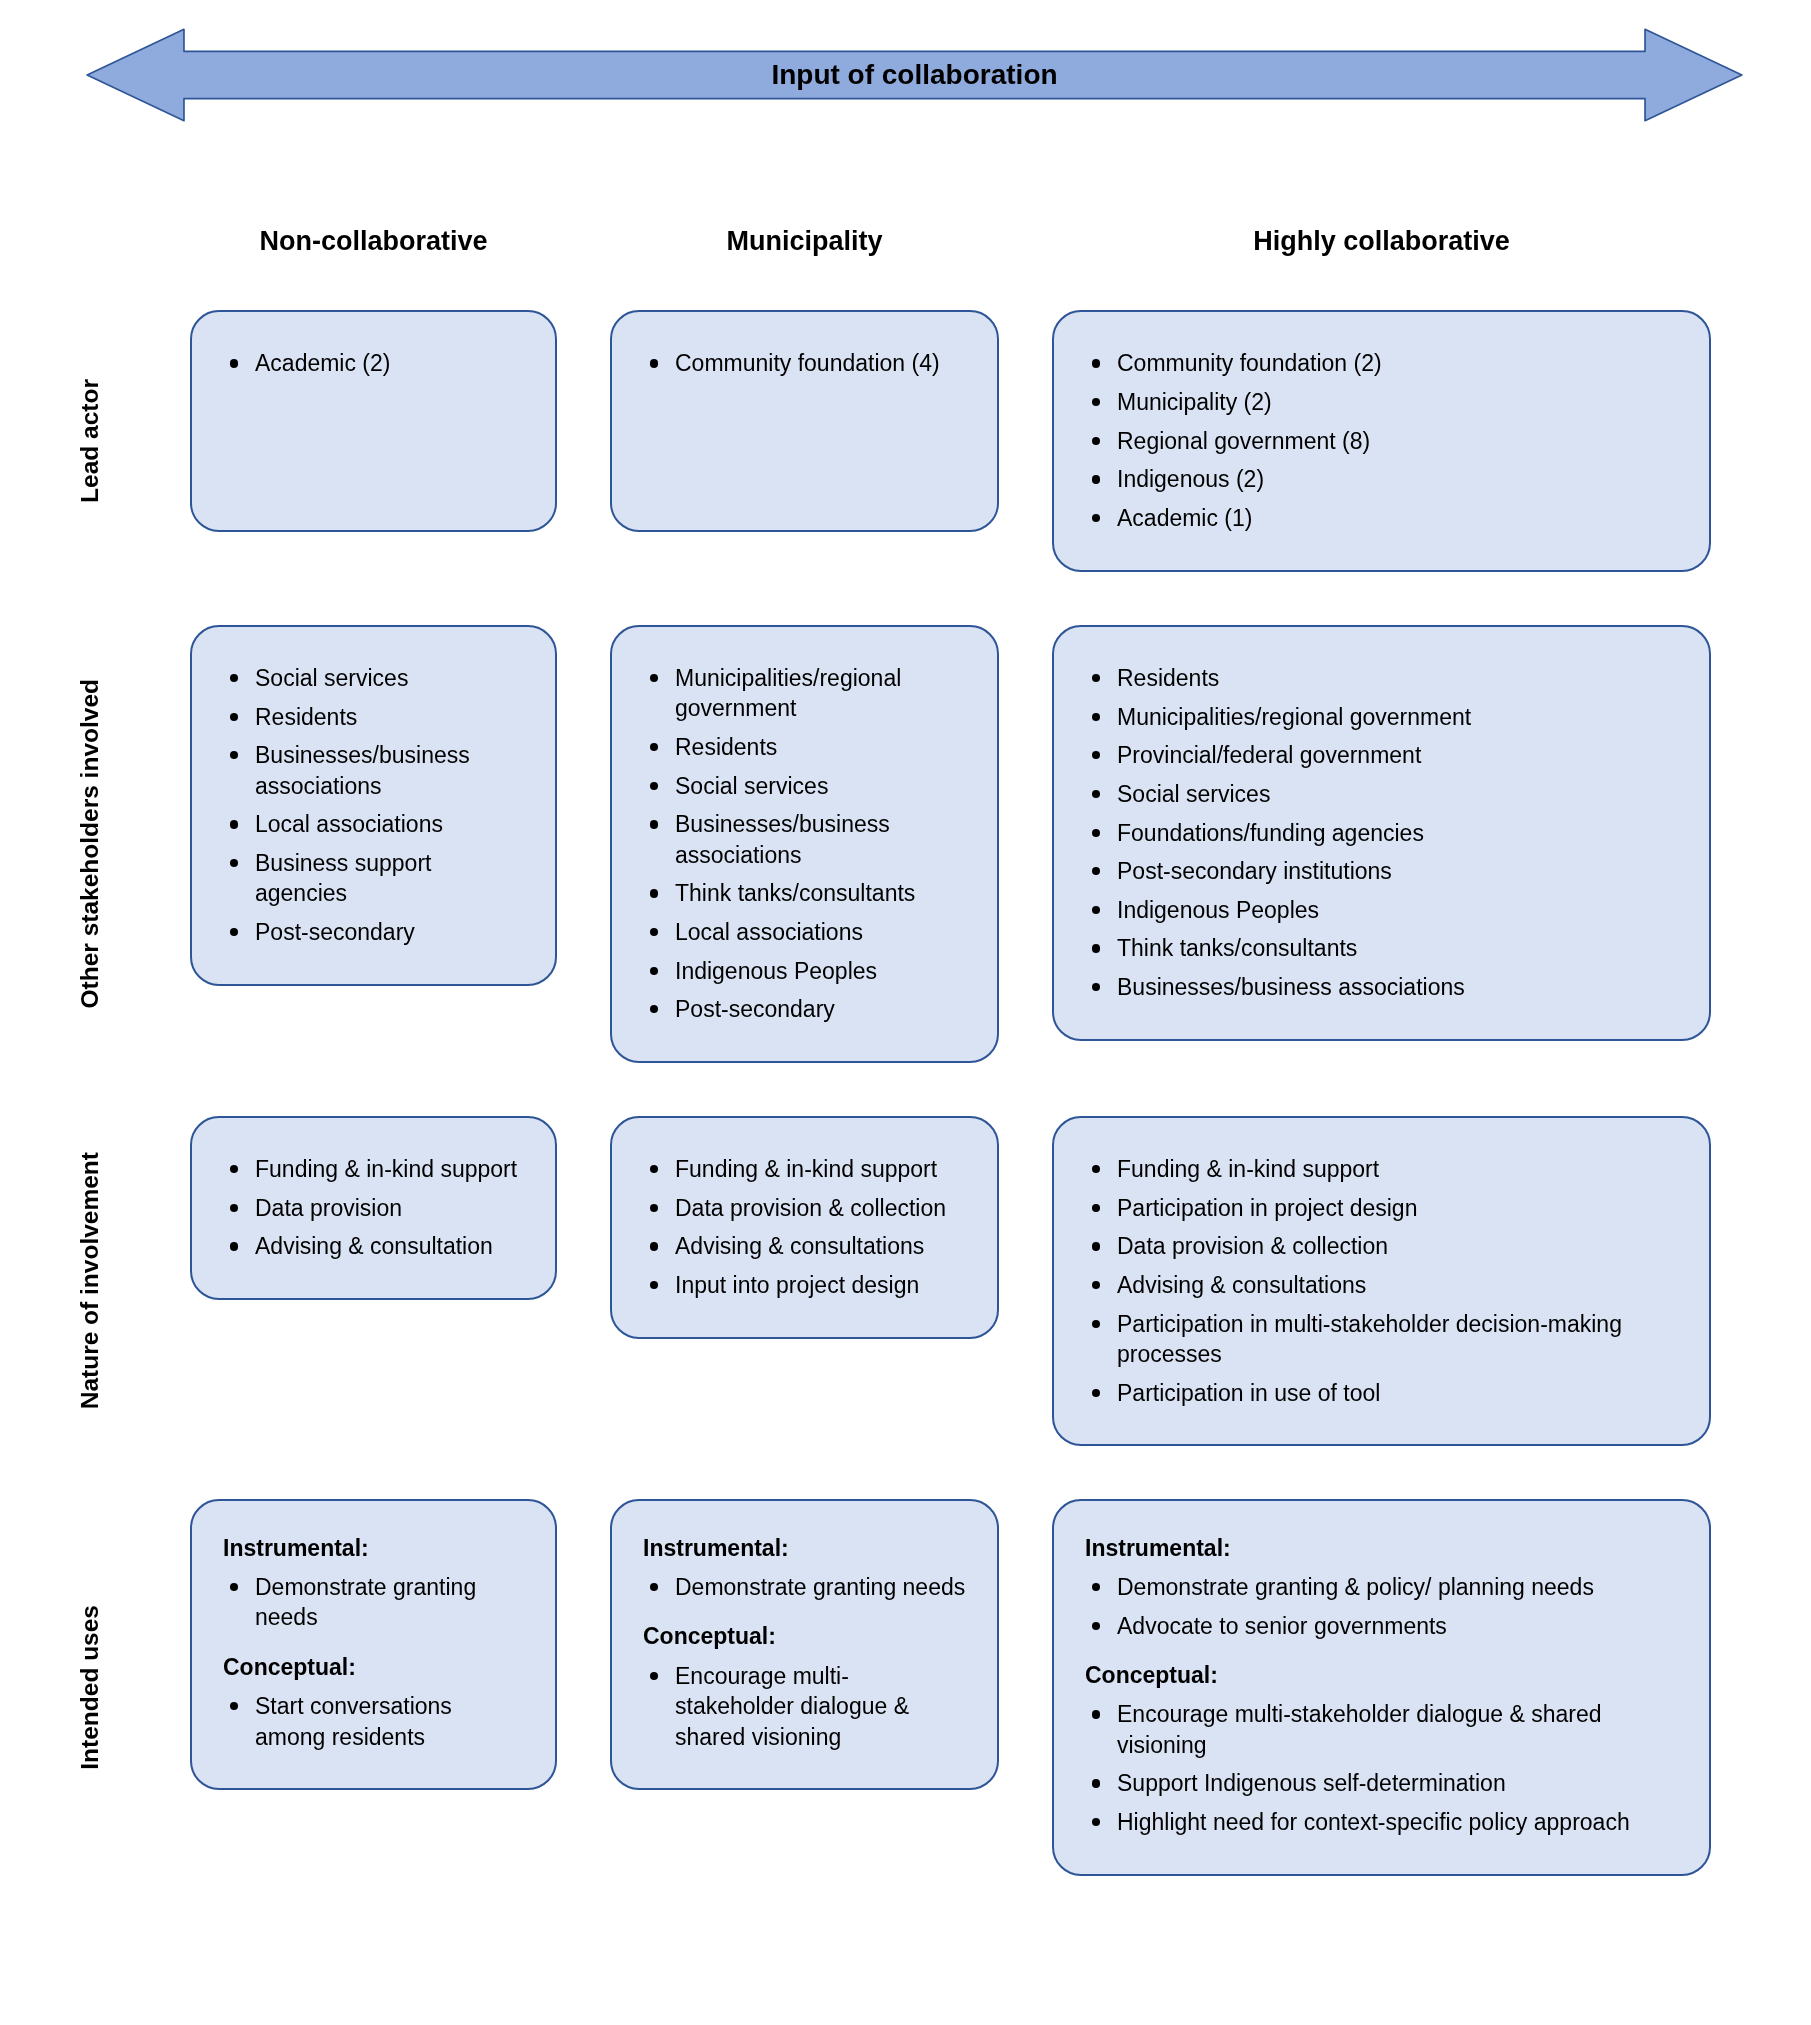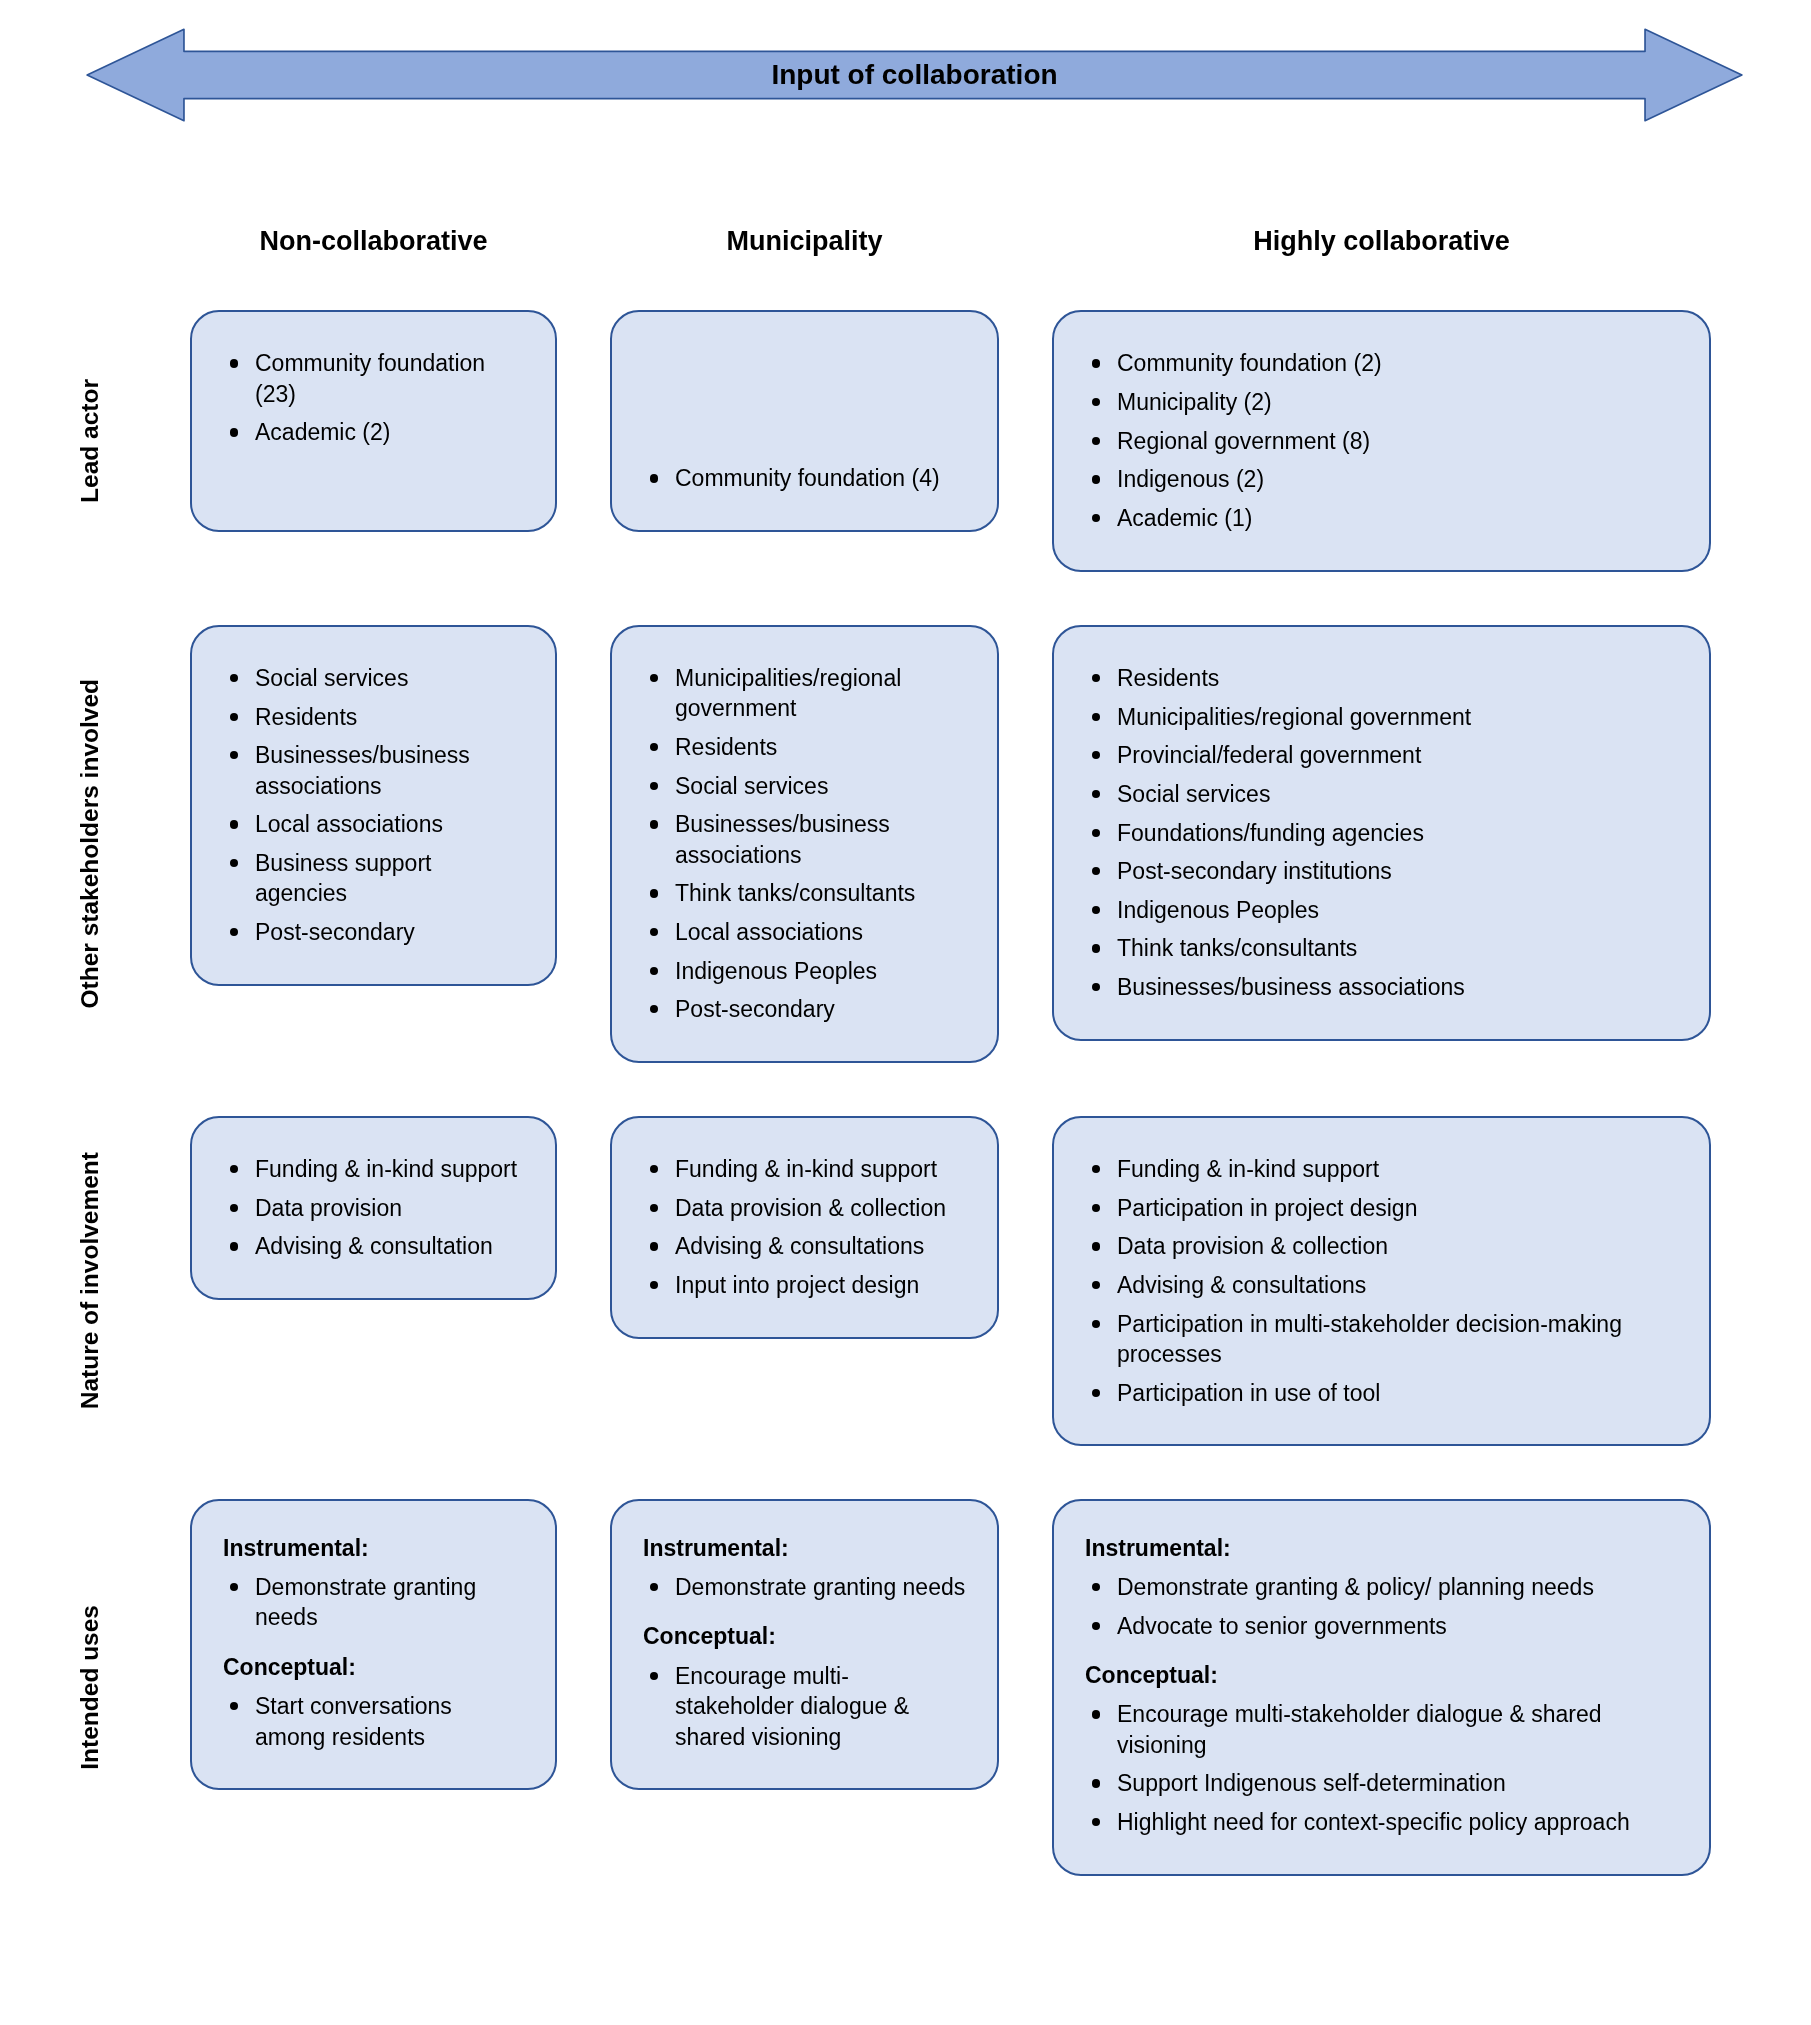--- a/index.html
+++ b/index.html
@@ -58,21 +58,21 @@
   }
   .cell{
     background:var(--cell-fill);
     border:2.2px solid var(--cell-stroke);
     border-radius:29px;
     padding:28px 31px;
     font-size:23px;
     line-height:1.32;
   }
   .minh{min-height:222px;}
-  .vcenter{display:flex;flex-direction:column;justify-content:flex-end;}
+  .vcenter{display:flex;flex-direction:column;justify-content:flex-start;}
 
   .bullet{position:relative;padding-left:32px;margin:8.3px 0;}
   .bullet::before{
     content:"";
     position:absolute;left:6.7px;top:11px;
     width:8.3px;height:8.3px;border-radius:50%;
     background:#000;
   }
   .cell-heading{font-weight:bold;margin:19px 0 9px;}
   .cell-heading:first-child{margin-top:3.3px;}
@@ -93,21 +93,20 @@
 
     <div></div>
     <div class="col-header">Non-collaborative</div>
     <div class="col-header">Municipality</div>
     <div class="col-header">Highly collaborative</div>
 
     <div class="row-label">
       <span>Lead actor</span>
     </div>
     <div class="cell minh">
-        <div class="bullet">Community foundation (23)</div>
         <div class="bullet">Academic (2)</div>
       </div>
     <div class="cell minh vcenter">
         <div class="bullet">Community foundation (4)</div>
       </div>
     <div class="cell minh">
         <div class="bullet">Community foundation (2)</div>
         <div class="bullet">Municipality (2)</div>
         <div class="bullet">Regional government (8)</div>
         <div class="bullet">Indigenous (2)</div>

